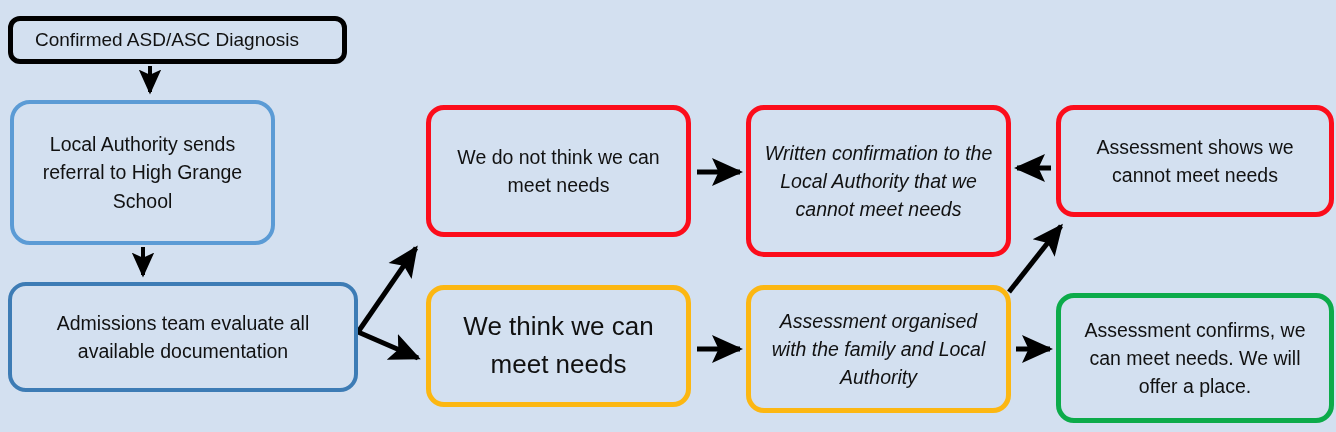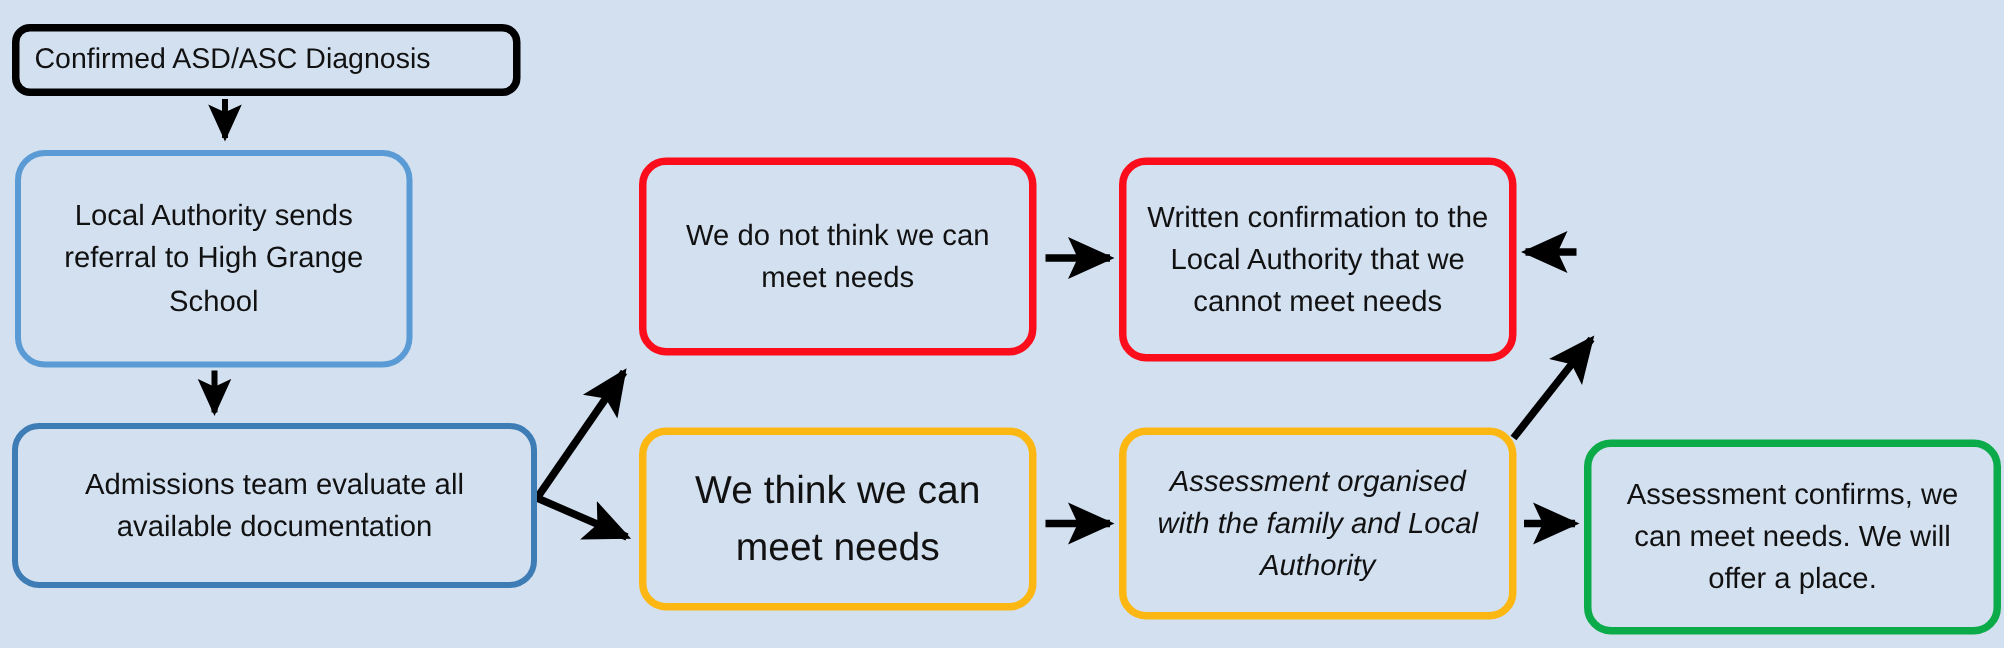--- a/index.html
+++ b/index.html
@@ -31,21 +31,21 @@
     white-space: pre-line;
     z-index: 3;
   }
   
   .n-diagnosis {
     left: 8px;  top: 16px;  width: 339px; height: 48px;
     border: 5px solid #000000;
     border-radius: 12px;
     font-size: 19px;
     justify-content: flex-start;
-    padding-left: 10px;
+    padding-left: 22px;
   }
   .n-referral {
     left: 10px; top: 100px; width: 265px; height: 145px;
     border: 4px solid #5b9bd5;
     border-radius: 20px;
     font-size: 19.5px;
   }
   .n-admissions {
     left: 8px; top: 282px; width: 350px; height: 110px;
     border: 4px solid #3d7cb5;
@@ -53,24 +53,25 @@
     font-size: 19.5px;
   }
   .n-cannot-meet {
     left: 426px; top: 105px; width: 265px; height: 132px;
     border: 5px solid #fc0d1b;
     border-radius: 18px;
     font-size: 19.5px;
     text-align: center;
   }
   .n-written {
-    left: 746px; top: 105px; width: 265px; height: 136px;
+    left: 746px; top: 105px; width: 265px; height: 152px;
     border: 5px solid #fc0d1b;
     border-radius: 18px;
     font-size: 19.5px;
+    font-style: italic;
   }
   .n-assess-cannot {
     left: 1056px; top: 105px; width: 278px; height: 112px;
     border: 5px solid #fc0d1b;
     border-radius: 18px;
     font-size: 19.5px;
   }
   .n-can-meet {
     left: 426px; top: 285px; width: 265px; height: 122px;
     border: 5px solid #fcb712;
@@ -161,20 +162,23 @@
   </div>
 
   <div class="node n-cannot-meet">
     <span>We do not think we can meet needs</span>
   </div>
 
   <div class="node n-written">
     <span>Written confirmation to the Local Authority that we cannot meet needs</span>
   </div>
 
+  <div class="node n-assess-cannot">
+    <span>Assessment shows we cannot meet needs</span>
+  </div>
 
   <div class="node n-can-meet">
     <span>We think we can meet needs</span>
   </div>
 
   <div class="node n-assess-org">
     <span>Assessment organised with the family and Local Authority</span>
   </div>
 
   <div class="node n-offer">

